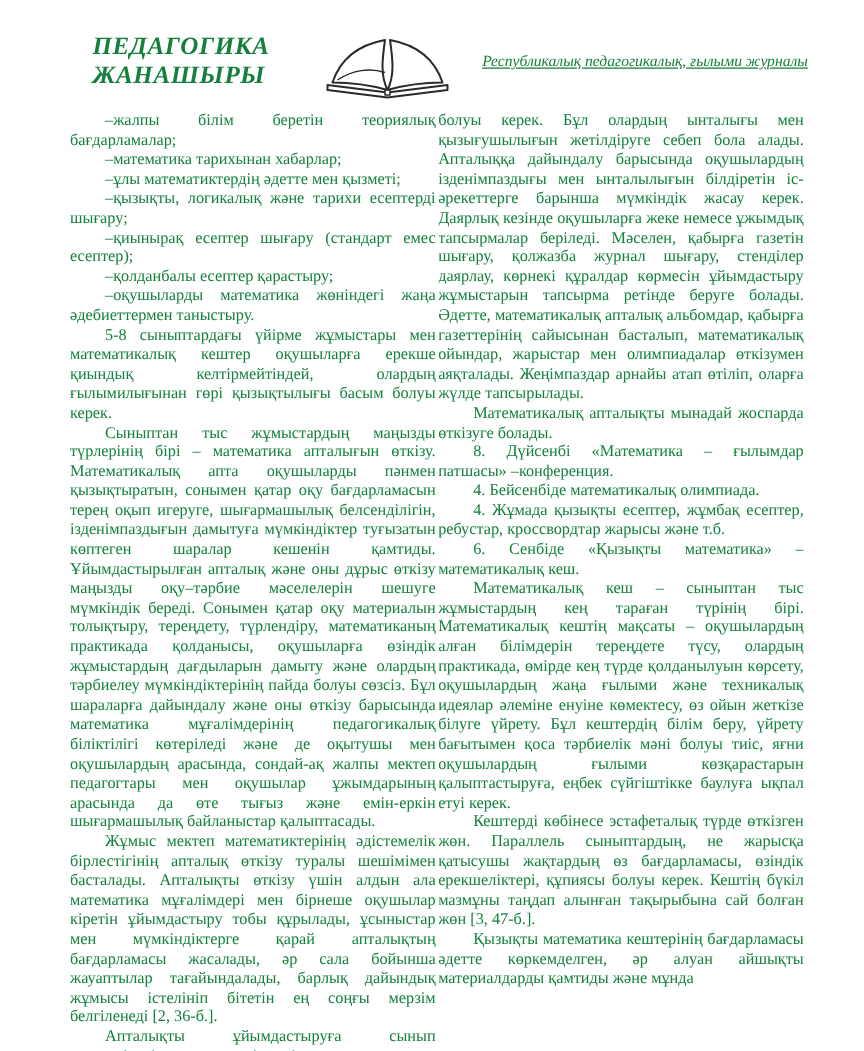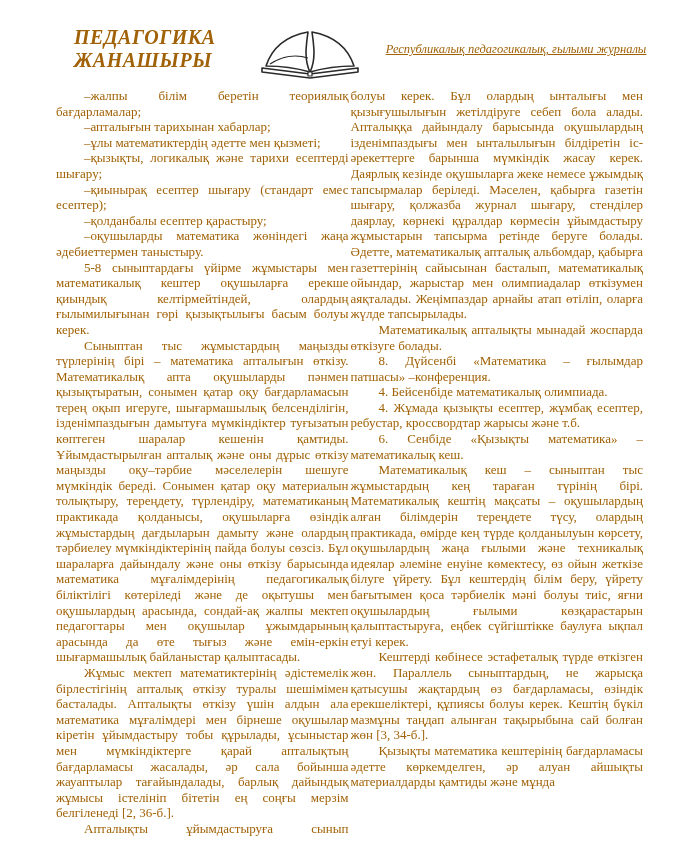--- a/index.html
+++ b/index.html
@@ -7,21 +7,21 @@
     padding: 0;
     background: #ffffff;
   }
   .page {
     position: relative;
     width: 691px;
     height: 841px;
     background: #ffffff;
     overflow: hidden;
     font-family: "Liberation Serif", "DejaVu Serif", serif;
-    color: #a16207;
+    color: #15803d;
   }
   .header {
     display: flex;
     align-items: flex-start;
     padding: 26px 48px 0 74px;
     height: 58px;
   }
   .logo-text {
     font-size: 20px;
     font-weight: bold;
@@ -84,37 +84,37 @@
         <path d="M12 36 C24 28 38 26 50 30" stroke-width="1.2"></path>
         <path d="M50 44 L54 44 L54 48 L50 48 Z" fill="#ffffff" stroke-width="1.2"></path>
       </svg>
     </div>
     <div class="journal-title">Республикалық педагогикалық, ғылыми журналы</div>
   </div>
 
   <div class="columns">
     <div class="col">
         <p class="para">–жалпы білім беретін теориялық бағдарламалар;</p>
-        <p class="para">–апталығын тарихынан хабарлар;</p>
+        <p class="para">–математика тарихынан хабарлар;</p>
         <p class="para">–ұлы математиктердің әдетте мен қызметі;</p>
         <p class="para">–қызықты, логикалық және тарихи есептерді шығару;</p>
         <p class="para">–қиынырақ есептер шығару (стандарт емес есептер);</p>
         <p class="para">–қолданбалы есептер қарастыру;</p>
         <p class="para">–оқушыларды математика жөніндегі жаңа әдебиеттермен таныстыру.</p>
         <p class="para">5-8 сыныптардағы үйірме жұмыстары мен математикалық кештер оқушыларға ерекше қиындық келтірмейтіндей, олардың ғылымилығынан гөрі қызықтылығы басым болуы керек.</p>
         <p class="para">Сыныптан тыс жұмыстардың маңызды түрлерінің бірі – математика апталығын өткізу. Математикалық апта оқушыларды пәнмен қызықтыратын, сонымен қатар оқу бағдарламасын терең оқып игеруге, шығармашылық белсенділігін, ізденімпаздығын дамытуға мүмкіндіктер туғызатын көптеген шаралар кешенін қамтиды. Ұйымдастырылған апталық және оны дұрыс өткізу маңызды оқу–тәрбие мәселелерін шешуге мүмкіндік береді. Сонымен қатар оқу материалын толықтыру, тереңдету, түрлендіру, математиканың практикада қолданысы, оқушыларға өзіндік жұмыстардың дағдыларын дамыту және олардың тәрбиелеу мүмкіндіктерінің пайда болуы сөзсіз. Бұл шараларға дайындалу және оны өткізу барысында математика мұғалімдерінің педагогикалық біліктілігі көтеріледі және де оқытушы мен оқушылардың арасында, сондай-ақ жалпы мектеп педагогтары мен оқушылар ұжымдарының арасында да өте тығыз және емін-еркін шығармашылық байланыстар қалыптасады.</p>
         <p class="para">Жұмыс мектеп математиктерінің әдістемелік бірлестігінің апталық өткізу туралы шешімімен басталады. Апталықты өткізу үшін алдын ала математика мұғалімдері мен бірнеше оқушылар кіретін ұйымдастыру тобы құрылады, ұсыныстар мен мүмкіндіктерге қарай апталықтың бағдарламасы жасалады, әр сала бойынша жауаптылар тағайындалады, барлық дайындық жұмысы істелініп бітетін ең соңғы мерзім белгіленеді [2, 36-б.].</p>
         <p class="para">Апталықты ұйымдастыруға сынып жетекшілері, пән мұғалімдері, ата-аналар және оқушылар тартылады.</p>
       </div>
     <div class="col">
         <p class="para no-indent">болуы керек. Бұл олардың ынталығы мен қызығушылығын жетілдіруге себеп бола алады. Апталыққа дайындалу барысында оқушылардың ізденімпаздығы мен ынталылығын білдіретін іс-әрекеттерге барынша мүмкіндік жасау керек. Даярлық кезінде оқушыларға жеке немесе ұжымдық тапсырмалар беріледі. Мәселен, қабырға газетін шығару, қолжазба журнал шығару, стенділер даярлау, көрнекі құралдар көрмесін ұйымдастыру жұмыстарын тапсырма ретінде беруге болады. Әдетте, математикалық апталық альбомдар, қабырға газеттерінің сайысынан басталып, математикалық ойындар, жарыстар мен олимпиадалар өткізумен аяқталады. Жеңімпаздар арнайы атап өтіліп, оларға жүлде тапсырылады.</p>
         <p class="para">Математикалық апталықты мынадай жоспарда өткізуге болады.</p>
         <p class="para">8. Дүйсенбі «Математика – ғылымдар патшасы» –конференция.</p>
         <p class="para">4. Бейсенбіде математикалық олимпиада.</p>
         <p class="para">4. Жұмада қызықты есептер, жұмбақ есептер, ребустар, кроссвордтар жарысы және т.б.</p>
         <p class="para">6. Сенбіде «Қызықты математика» – математикалық кеш.</p>
         <p class="para">Математикалық кеш – сыныптан тыс жұмыстардың кең тараған түрінің бірі. Математикалық кештің мақсаты – оқушылардың алған білімдерін тереңдете түсу, олардың практикада, өмірде кең түрде қолданылуын көрсету, оқушылардың жаңа ғылыми және техникалық идеялар әлеміне енуіне көмектесу, өз ойын жеткізе білуге үйрету. Бұл кештердің білім беру, үйрету бағытымен қоса тәрбиелік мәні болуы тиіс, яғни оқушылардың ғылыми көзқарастарын қалыптастыруға, еңбек сүйгіштікке баулуға ықпал етуі керек.</p>
-        <p class="para">Кештерді көбінесе эстафеталық түрде өткізген жөн. Параллель сыныптардың, не жарысқа қатысушы жақтардың өз бағдарламасы, өзіндік ерекшеліктері, құпиясы болуы керек. Кештің бүкіл мазмұны таңдап алынған тақырыбына сай болған жөн [3, 34-б.].</p>
+        <p class="para">Кештерді көбінесе эстафеталық түрде өткізген жөн. Параллель сыныптардың, не жарысқа қатысушы жақтардың өз бағдарламасы, өзіндік ерекшеліктері, құпиясы болуы керек. Кештің бүкіл мазмұны таңдап алынған тақырыбына сай болған жөн [3, 47-б.].</p>
         <p class="para">Қызықты математика кештерінің бағдарламасы әдетте көркемделген, әр алуан айшықты материалдарды қамтиды және мұнда</p>
       </div>
   </div>
 
 </div>
 
 </body></html>

